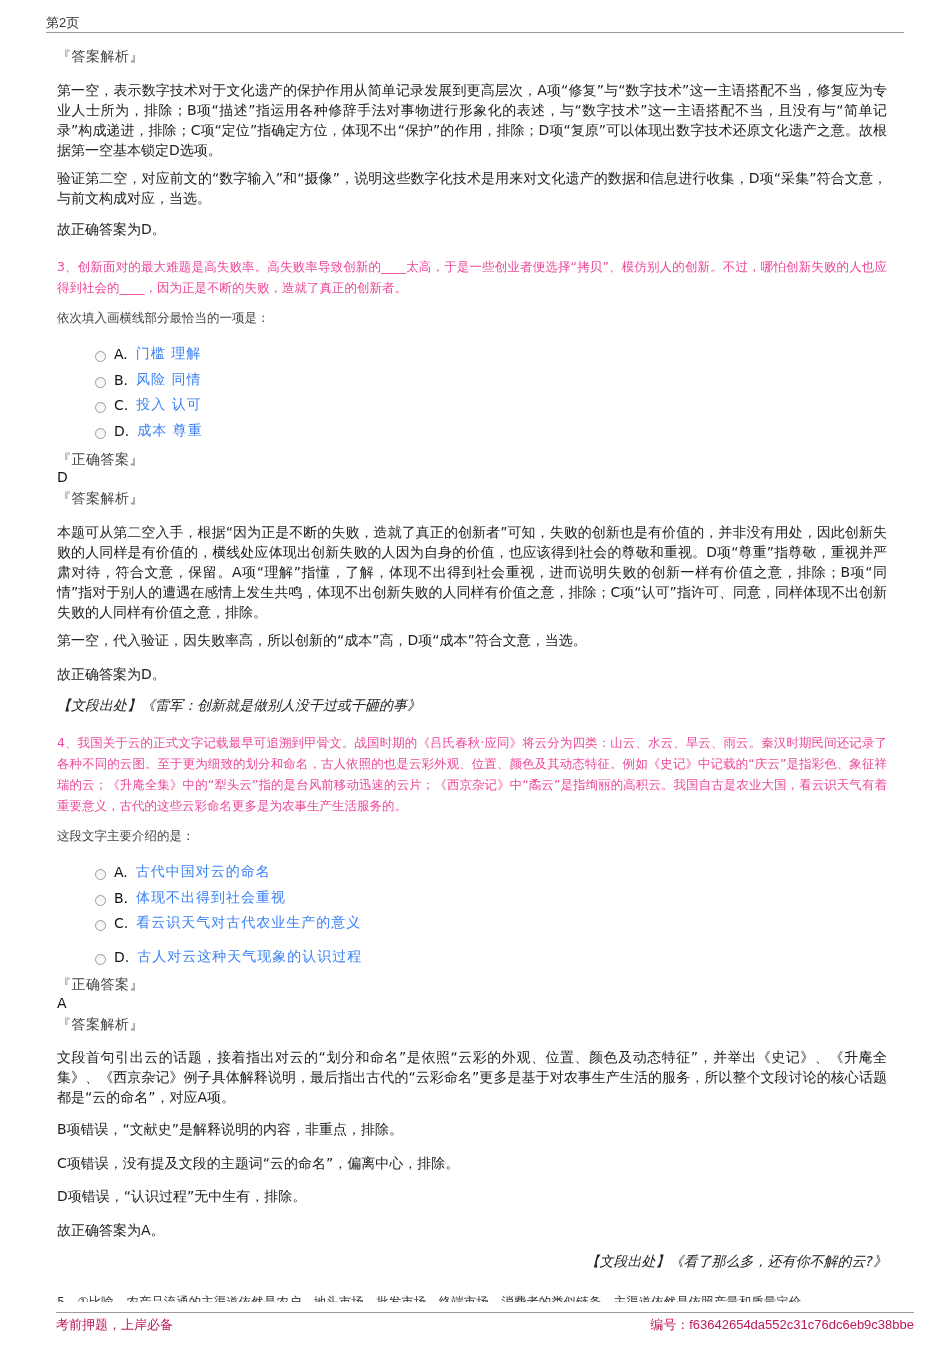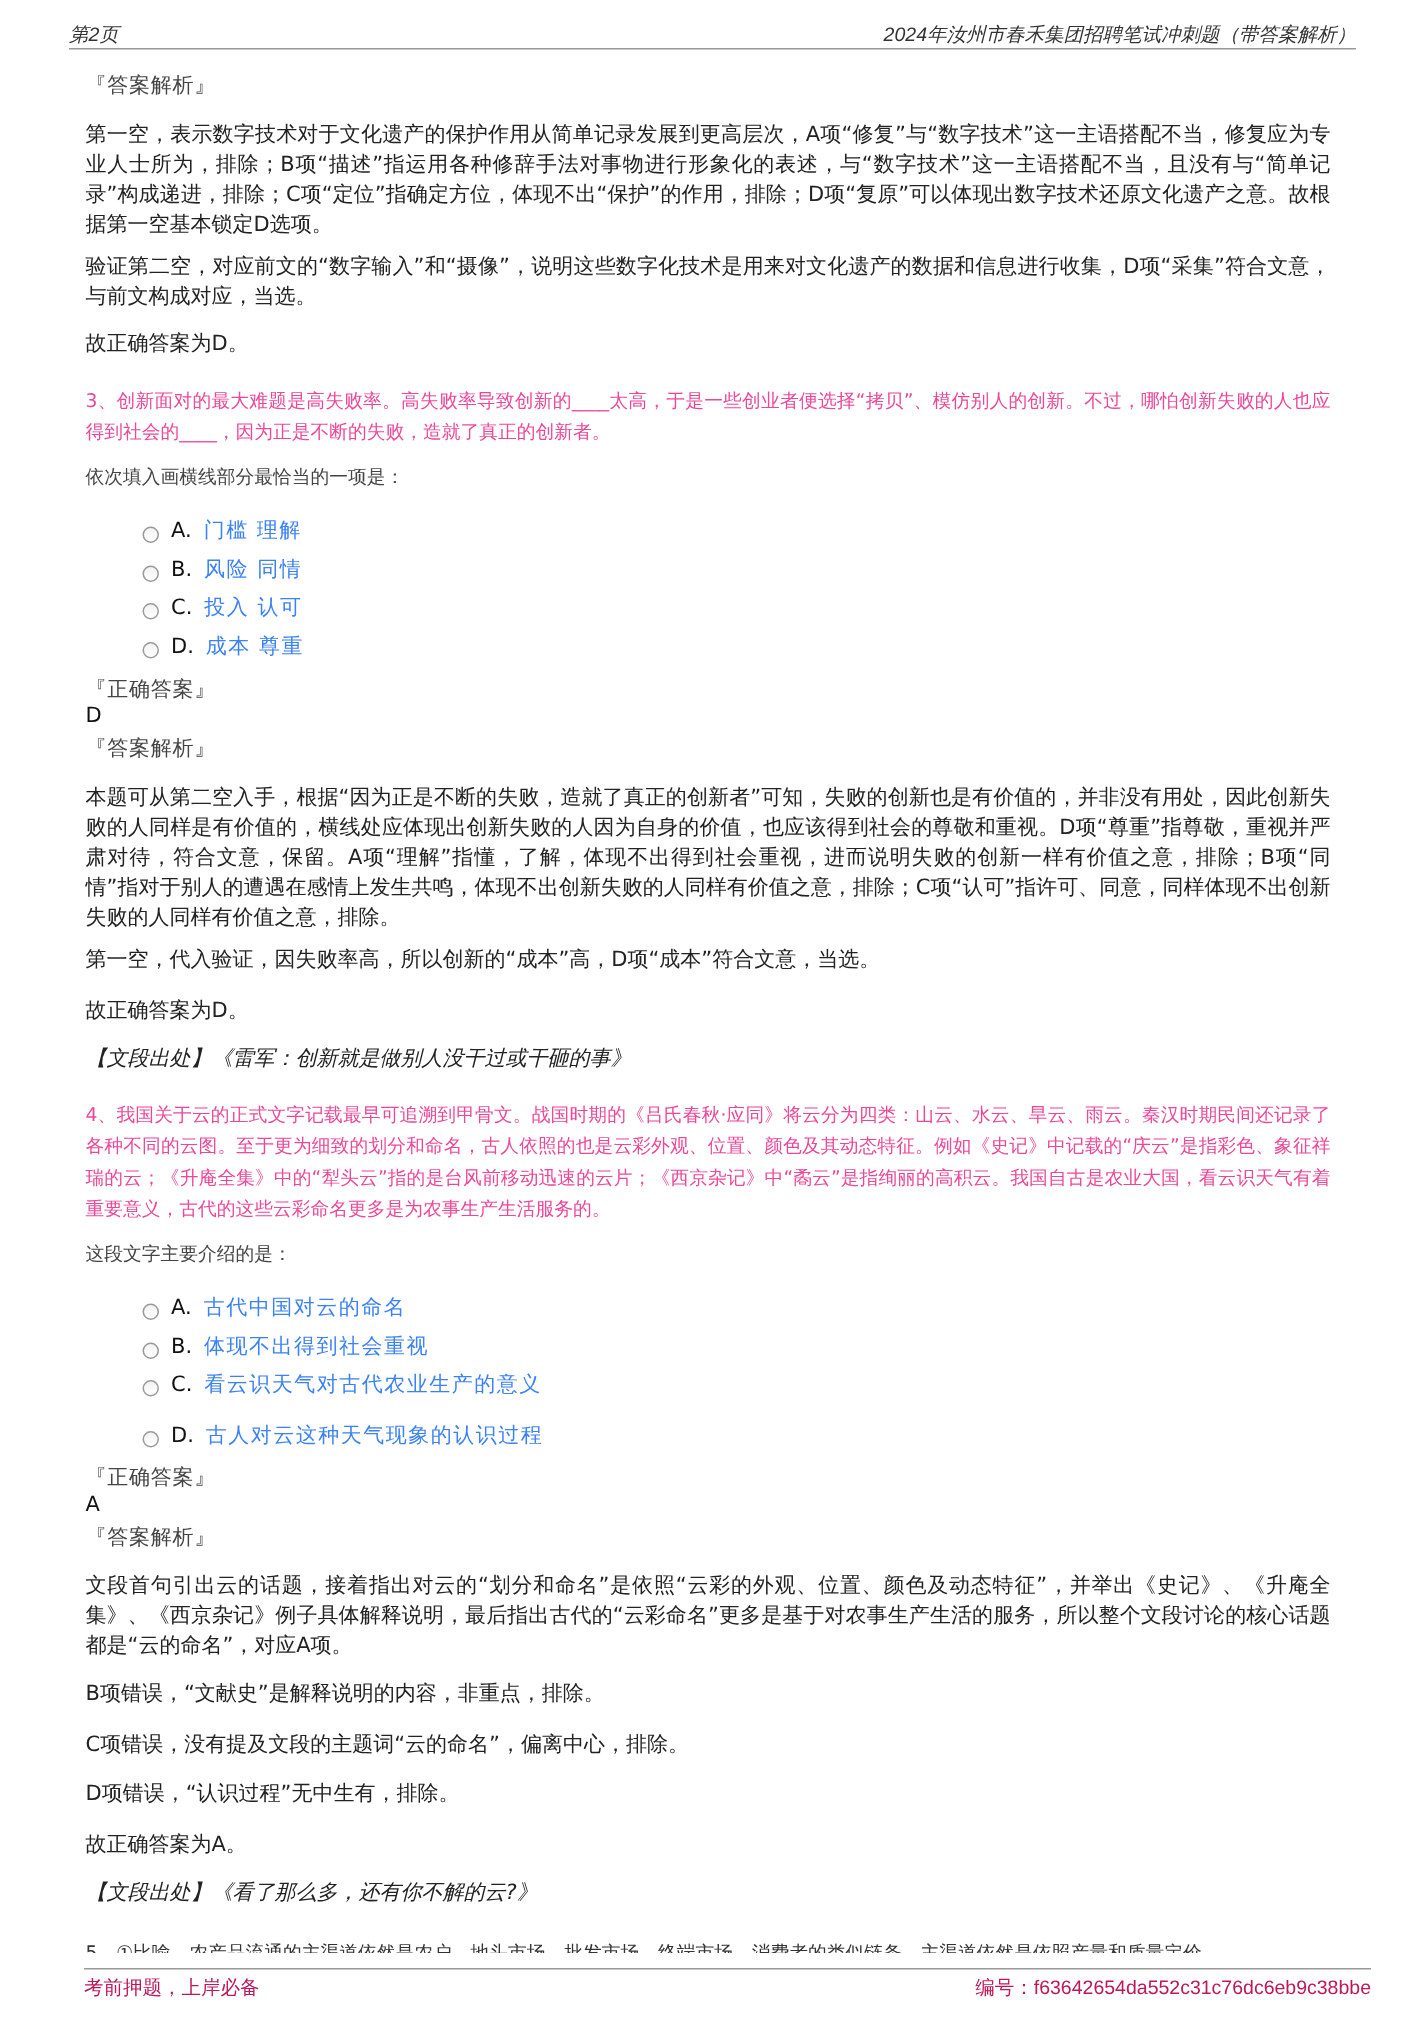--- a/index.html
+++ b/index.html
@@ -3,21 +3,21 @@
 <meta charset="utf-8">
 <style>
   * { box-sizing: border-box; margin: 0; padding: 0; }
   html, body { width: 950px; height: 1345px; background: #ffffff; overflow: hidden; }
   body { position: relative; font-family: "DejaVu Sans", "Liberation Sans", sans-serif; color: #222; }
 
   .page-header {
     position: absolute; left: 46px; top: 11px; width: 858px; height: 22px;
     border-bottom: 1px solid #9a9a9a;
     font-family: "Liberation Sans", "DejaVu Sans", sans-serif;
-    font-size: 13px; color: #333; font-style: italic;
+    font-size: 13px; color: #333;
   }
   .page-header .left { position: absolute; left: 0; top: 3px; }
   .page-header .right { position: absolute; right: 0; top: 3px; }
 
   .page-footer {
     position: absolute; left: 46px; top: 1312px; width: 858px; height: 24px;
     border-top: 1px solid #9a9a9a;
     font-family: "Liberation Sans", "DejaVu Sans", sans-serif;
     font-size: 13px; color: #be185d; margin-left: 10px;
   }
@@ -51,21 +51,20 @@
   .clipped {
     position: absolute; left: 57px; top: 1292px; width: 830px; height: 10px; overflow: hidden;
   }
   .clipped span { display: block; font-size: 12.5px; line-height: 20px; color: #333; white-space: nowrap; }
 </style>
 </head>
 <body>
 
 <div class="page-header">
   <span class="left">第2页</span>
-  <span class="right">2024年汝州市春禾集团招聘笔试冲刺题（带答案解析）</span>
 </div>
 
 <div class="block label-bracket" style="top:48px;">『答案解析』</div>
 <div class="block para" style="top:80px;">第一空，表示数字技术对于文化遗产的保护作用从简单记录发展到更高层次，A项“修复”与“数字技术”这一主语搭配不当，修复应为专业人士所为，排除；B项“描述”指运用各种修辞手法对事物进行形象化的表述，与“数字技术”这一主语搭配不当，且没有与“简单记录”构成递进，排除；C项“定位”指确定方位，体现不出“保护”的作用，排除；D项“复原”可以体现出数字技术还原文化遗产之意。故根据第一空基本锁定D选项。</div>
 <div class="block para" style="top:168px;">验证第二空，对应前文的“数字输入”和“摄像”，说明这些数字化技术是用来对文化遗产的数据和信息进行收集，D项“采集”符合文意，与前文构成对应，当选。</div>
 <div class="block para" style="top:219px;">故正确答案为D。</div>
 
 <div class="block q-text" style="top:256px;">3、创新面对的最大难题是高失败率。高失败率导致创新的____太高，于是一些创业者便选择“拷贝”、模仿别人的创新。不过，哪怕创新失败的人也应得到社会的____，因为正是不断的失败，造就了真正的创新者。</div>
 <div class="block q-prompt" style="top:310px;">依次填入画横线部分最恰当的一项是：</div>
 
@@ -131,21 +130,21 @@
 
 <div class="block label-bracket" style="top:976px;">『正确答案』</div>
 <div class="block answer-letter" style="top:995px; left:57px;">A</div>
 <div class="block label-bracket" style="top:1016px;">『答案解析』</div>
 
 <div class="block para" style="top:1047px;">文段首句引出云的话题，接着指出对云的“划分和命名”是依照“云彩的外观、位置、颜色及动态特征”，并举出《史记》、《升庵全集》、《西京杂记》例子具体解释说明，最后指出古代的“云彩命名”更多是基于对农事生产生活的服务，所以整个文段讨论的核心话题都是“云的命名”，对应A项。</div>
 <div class="block para" style="top:1119px;">B项错误，“文献史”是解释说明的内容，非重点，排除。</div>
 <div class="block para" style="top:1153px;">C项错误，没有提及文段的主题词“云的命名”，偏离中心，排除。</div>
 <div class="block para" style="top:1186px;">D项错误，“认识过程”无中生有，排除。</div>
 <div class="block para" style="top:1220px;">故正确答案为A。</div>
-<div class="block source" style="top:1253px;">
+<div class="block source" style="top:1253px;text-align:right;">
   <span>【文段出处】</span><span>《看了那么多，还有你不解的云?》</span>
 </div>
 
 <div class="clipped">
   <span>5、①比喻，农产品流通的主渠道依然是农户、地头市场、批发市场、终端市场、消费者的类似链条，主渠道依然是依照产量和质量定价</span>
 </div>
 
 <div class="page-footer">
   <span class="left">考前押题，上岸必备</span>
   <span class="right">编号：f63642654da552c31c76dc6eb9c38bbe</span>

